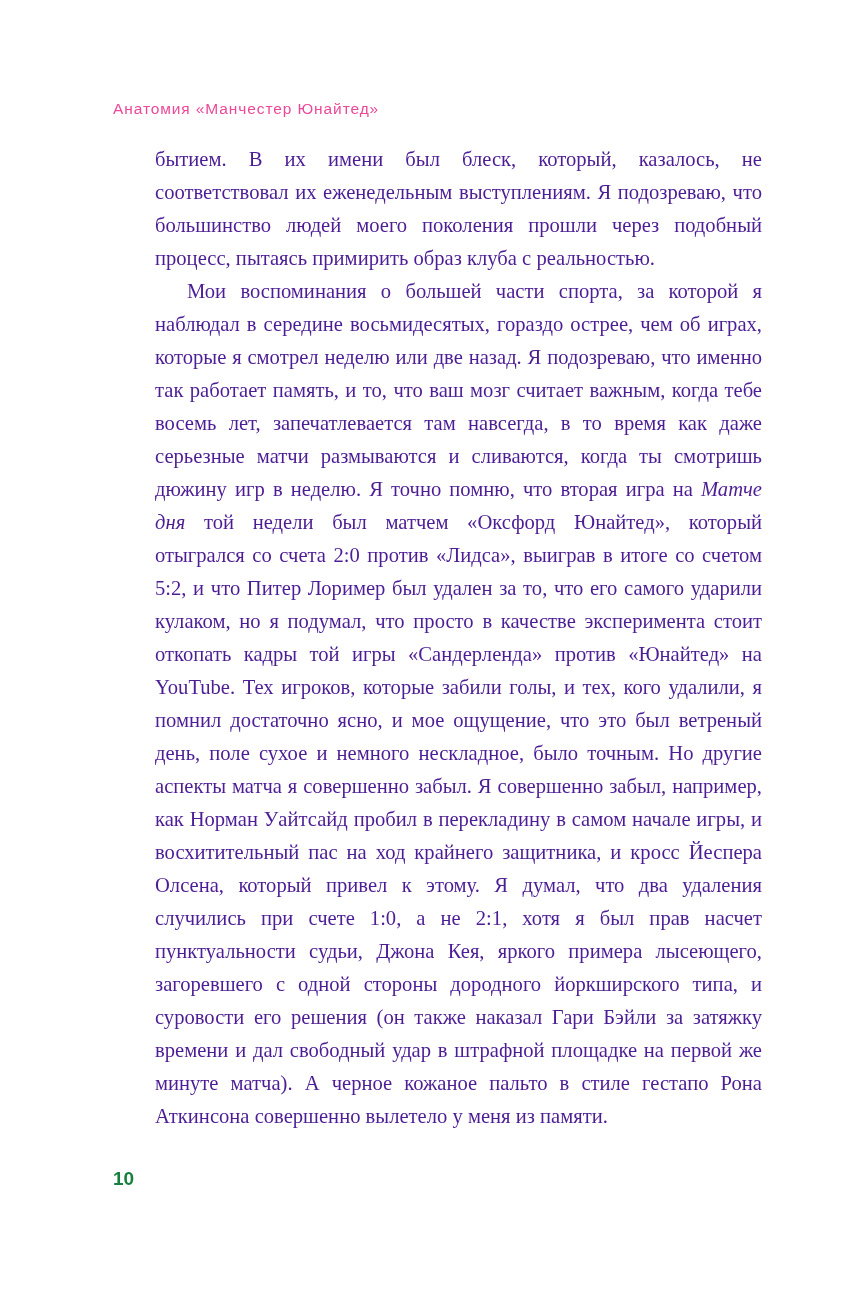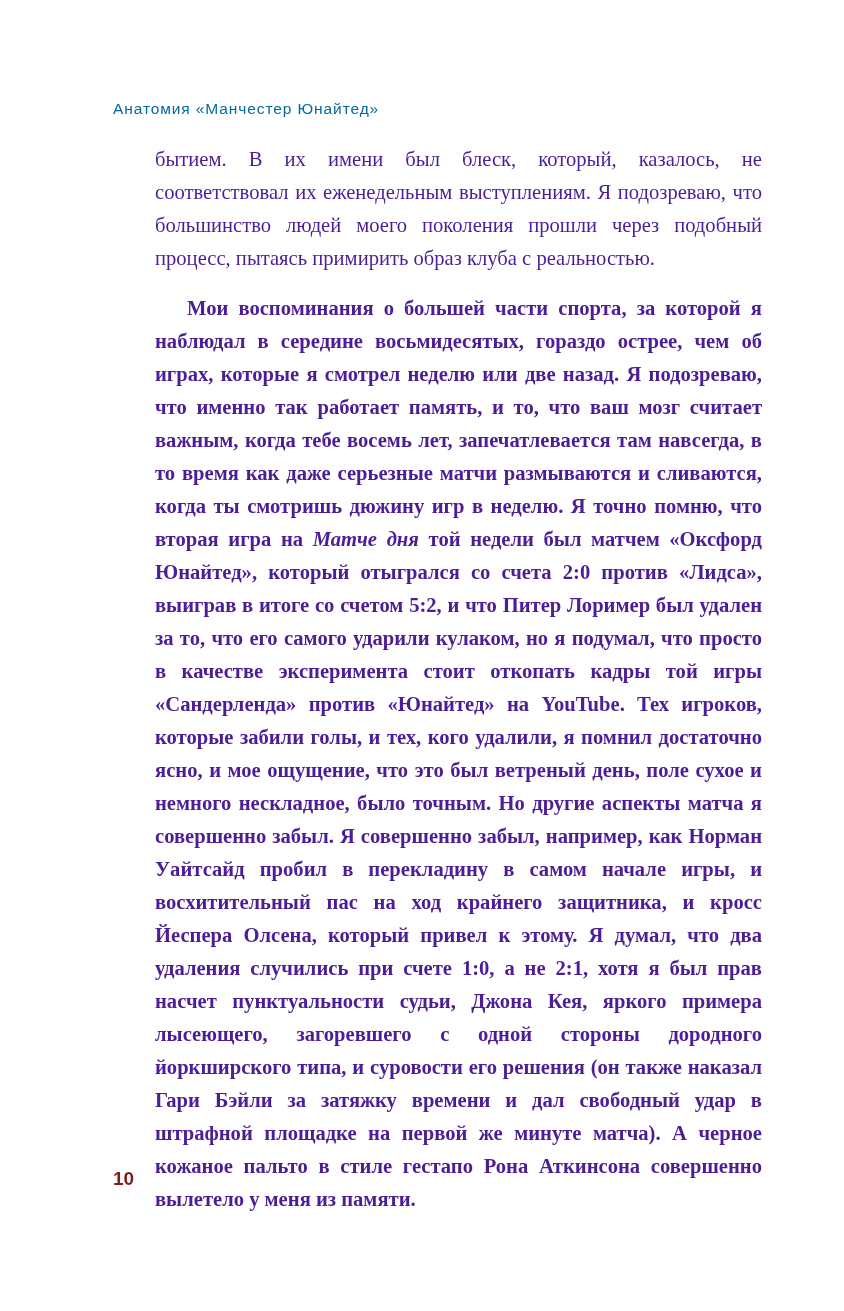--- a/index.html
+++ b/index.html
@@ -20,21 +20,21 @@
     height: 1311px;
     box-sizing: border-box;
   }
   .running-head {
     position: absolute;
     left: 113px;
     top: 100px;
     font-family: "Liberation Sans", sans-serif;
     font-size: 15.5px;
     letter-spacing: 0.9px;
-    color: #0369a1;
+    color: #ec4899;
     white-space: nowrap;
     text-align: right;
   }
   .body-col {
     position: absolute;
     left: 155px;
     top: 143px;
     width: 607px;
   }
   .body-col p {
@@ -43,31 +43,30 @@
     line-height: 33.0px;
     text-align: justify;
     text-justify: inter-word;
     color: #4c1d95;
     hyphens: manual;
   }
   .body-col p.indent {
     text-indent: 32px;
   }
   .body-col p + p {
-    margin-top: 17px;
-    font-weight: bold;
+    margin-top: 0;
   }
   .folio {
     position: absolute;
     left: 113px;
     top: 1168px;
     font-family: "Liberation Sans", sans-serif;
     font-size: 19px;
     font-weight: bold;
-    color: #7f1d1d;
+    color: #15803d;
   }
   em.ital {
     font-style: italic;
   }
 </style>
 </head>
 <body>
 
 <div class="page">
 

